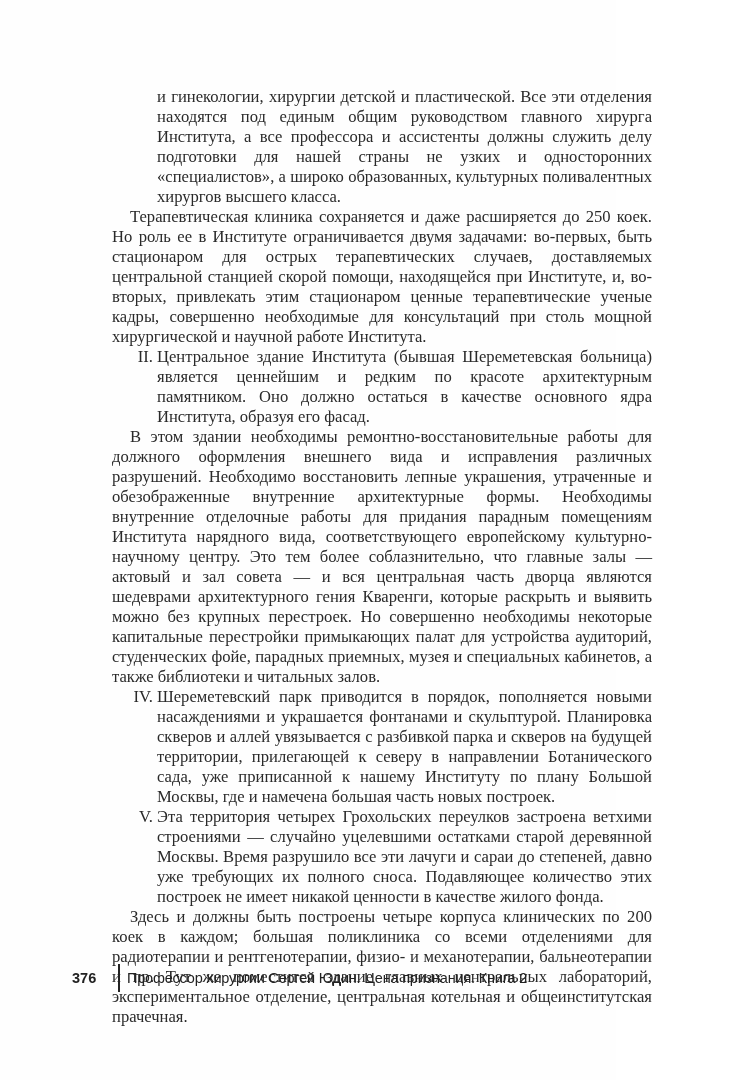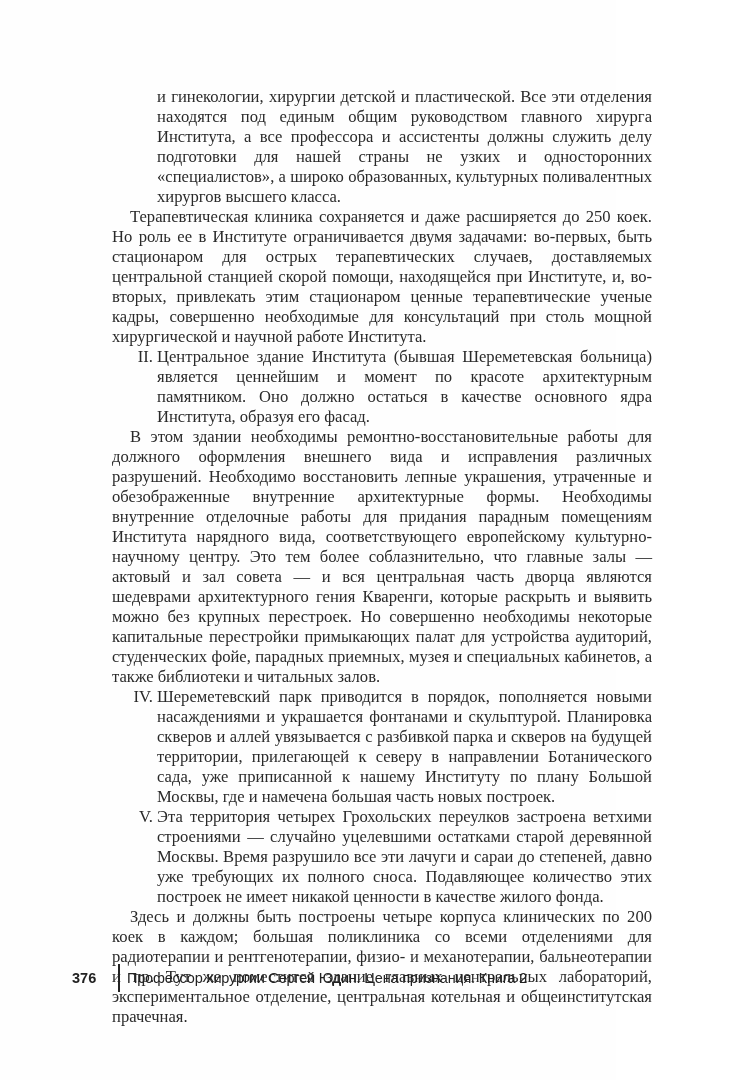--- a/index.html
+++ b/index.html
@@ -25,21 +25,21 @@
 </style>
 </head>
 <body>
 
 <div class="page">
   <div class="text-block">
     <p class="para cont">и гинекологии, хирургии детской и пластической. Все эти отделения на­ходятся под единым общим руководством главного хирурга Института, а все профессора и ассистенты должны служить делу подготовки для на­шей страны не узких и односторонних «специалистов», а широко обра­зованных, культурных поливалентных хирургов высшего класса.</p>
     <p class="para">Терапевтическая клиника сохраняется и даже расширяется до 250 коек. Но роль ее в Институте ограничивается двумя задачами: во-первых, быть ста­ционаром для острых терапевтических случаев, доставляемых центральной станцией скорой помощи, находящейся при Институте, и, во-вторых, привле­кать этим стационаром ценные терапевтические ученые кадры, совершенно необходимые для консультаций при столь мощной хирургической и научной работе Института.</p>
     <div class="item">
       <span class="num">II.</span>
-      <span>Центральное здание Института (бывшая Шереметевская больница) яв­ляется ценнейшим и момент по красоте архитектурным памятником. Оно должно остаться в качестве основного ядра Института, образуя его фасад.</span>
+      <span>Центральное здание Института (бывшая Шереметевская больница) яв­ляется ценнейшим и редким по красоте архитектурным памятником. Оно должно остаться в качестве основного ядра Института, образуя его фасад.</span>
     </div>
     <p class="para">В этом здании необходимы ремонтно-восстановительные работы для должного оформления внешнего вида и исправления различных разрушений. Необходимо восстановить лепные украшения, утраченные и обезображен­ные внутренние архитектурные формы. Необходимы внутренние отделочные работы для придания парадным помещениям Института нарядного вида, со­ответствующего европейскому культурно-научному центру. Это тем более со­блазнительно, что главные залы — актовый и зал совета — и вся центральная часть дворца являются шедеврами архитектурного гения Кваренги, которые раскрыть и выявить можно без крупных перестроек. Но совершенно необходи­мы некоторые капитальные перестройки примыкающих палат для устройства аудиторий, студенческих фойе, парадных приемных, музея и специальных ка­бинетов, а также библиотеки и читальных залов.</p>
     <div class="item">
       <span class="num">IV.</span>
       <span>Шереметевский парк приводится в порядок, пополняется новыми насаж­дениями и украшается фонтанами и скульптурой. Планировка скверов и аллей увязывается с разбивкой парка и скверов на будущей террито­рии, прилегающей к северу в направлении Ботанического сада, уже при­писанной к нашему Институту по плану Большой Москвы, где и намече­на большая часть новых построек.</span>
     </div>
     <div class="item">
       <span class="num">V.</span>
       <span>Эта территория четырех Грохольских переулков застроена ветхими стро­ениями — случайно уцелевшими остатками старой деревянной Москвы. Время разрушило все эти лачуги и сараи до степеней, давно уже требую­щих их полного сноса. Подавляющее количество этих построек не имеет никакой ценности в качестве жилого фонда.</span>
     </div>

